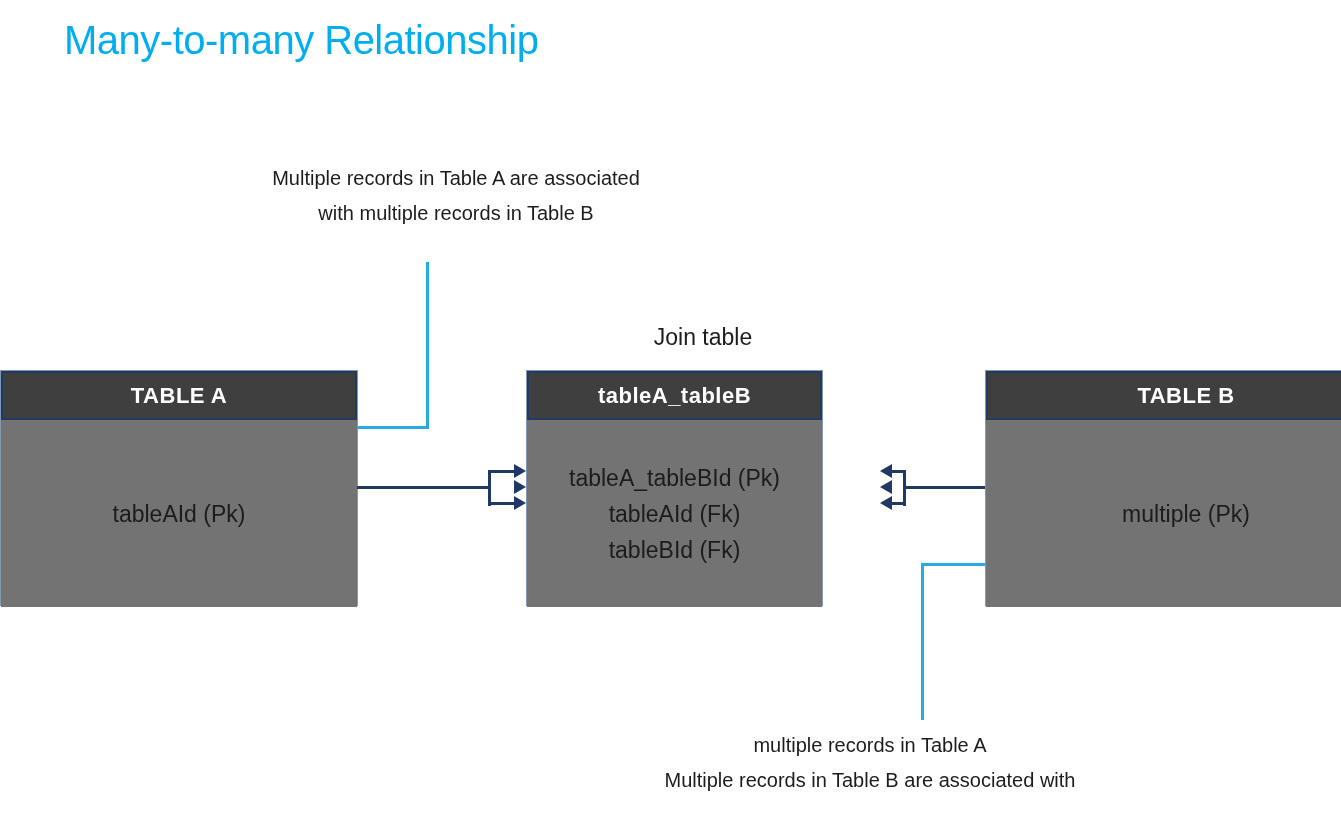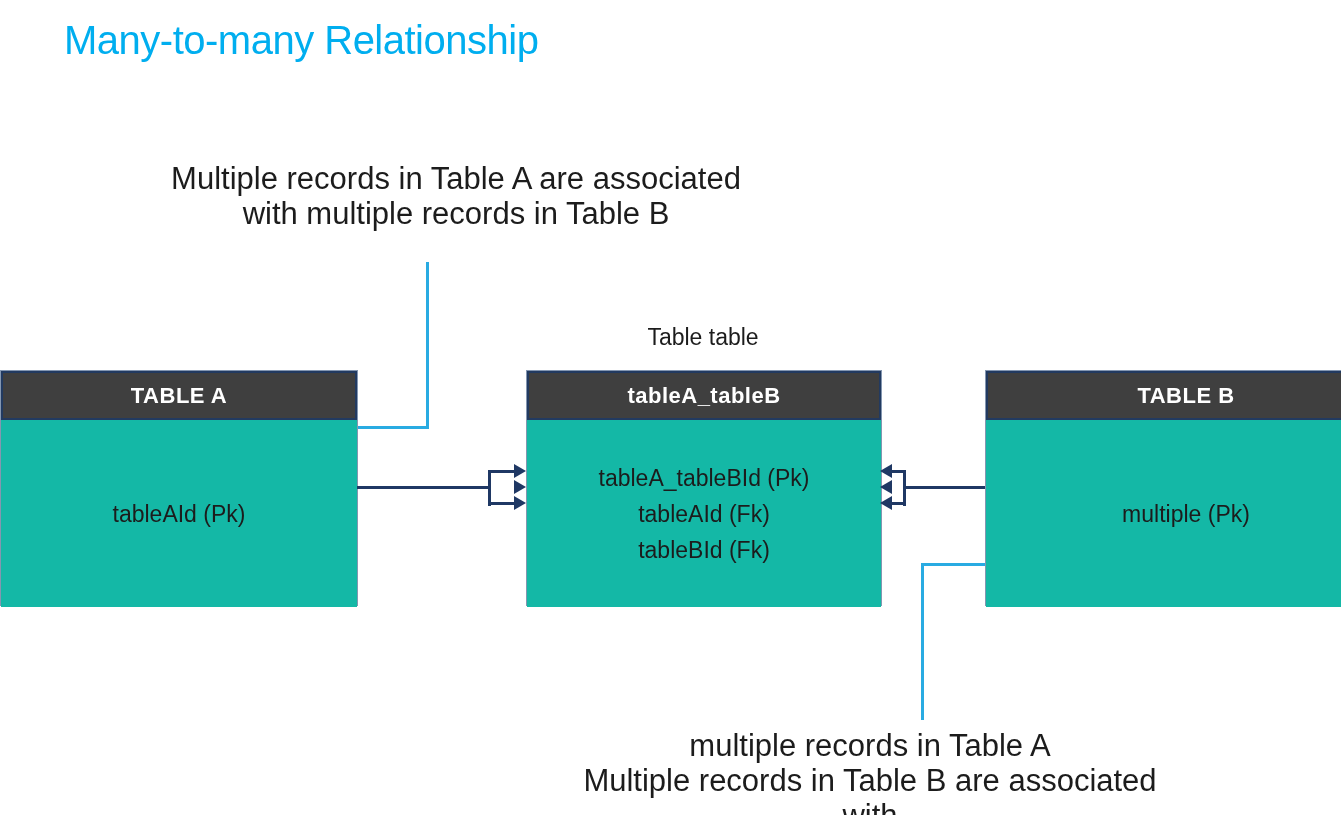--- a/index.html
+++ b/index.html
@@ -15,43 +15,43 @@
   .canvas{
     position:relative;width:1341px;height:815px;background:#ffffff;overflow:hidden;
     font-family:"Liberation Sans", sans-serif;color:var(--text-dark);
   }
   .title{
     position:absolute;left:64px;top:18px;margin:0;
     font-size:40px;font-weight:normal;letter-spacing:-0.5px;
     color:var(--title-blue);
   }
   .annotation{
-    position:absolute;text-align:center;font-size:31px;line-height:35px;color:var(--text-dark);
+    position:absolute;text-align:center;font-size:20px;line-height:35px;color:var(--text-dark);
   }
   .annotation-top{left:156px;top:161px;width:600px;}
   .annotation-bottom{left:564px;top:728px;width:612px;}
   .join-label{
     position:absolute;left:526px;top:324px;width:354px;text-align:center;
     font-size:23px;color:var(--text-dark);
   }
   .entity{
     position:absolute;top:370px;height:236px;box-sizing:border-box;
     border:1px solid var(--box-border);background:#fff;
   }
   .entity-a{left:0;width:358px;}
-  .entity-join{left:526px;width:356px;}
+  .entity-join{left:526px;width:297px;}
   .entity-b{left:985px;width:402px;}
   .entity-header{
     box-sizing:border-box;height:49px;background:var(--header-fill);
     border:2px solid var(--header-border);
     display:flex;align-items:center;justify-content:center;
     color:#ffffff;font-size:22px;font-weight:bold;letter-spacing:0.5px;
   }
   .entity-body{
-    box-sizing:border-box;height:187px;background:#14b8a6;
+    box-sizing:border-box;height:187px;background:#737373;
     border-top:2px solid var(--box-border);border-top:none;
     display:flex;flex-direction:column;align-items:center;justify-content:center;
   }
   .field{font-size:23px;line-height:36px;color:var(--text-dark);white-space:nowrap;}
   .h-line,.v-line{position:absolute;background:var(--connector-navy);}
   .h-line{height:3px;}
   .v-line{width:3px;}
   .callout-h,.callout-v{position:absolute;background:var(--callout-cyan);}
   .callout-h{height:3px;}
   .callout-v{width:3px;}
@@ -74,21 +74,21 @@
   <h1 class="title">Many-to-many Relationship</h1>
 
   <div class="annotation annotation-top">
     <div>Multiple records in Table A are associated</div>
     <div>with multiple records in Table B</div>
   </div>
 
   <div class="callout-v" style="left:426px;top:262px;height:167px;"></div>
   <div class="callout-h" style="left:357px;top:426px;width:72px;"></div>
 
-  <div class="join-label">Table table</div>
+  <div class="join-label">Join table</div>
 
   <div class="entity entity-a">
     <div class="entity-header">
       <span>TABLE A</span>
     </div>
     <div class="entity-body">
       <div class="field">tableAId (Pk)</div>
     </div>
   </div>
 

